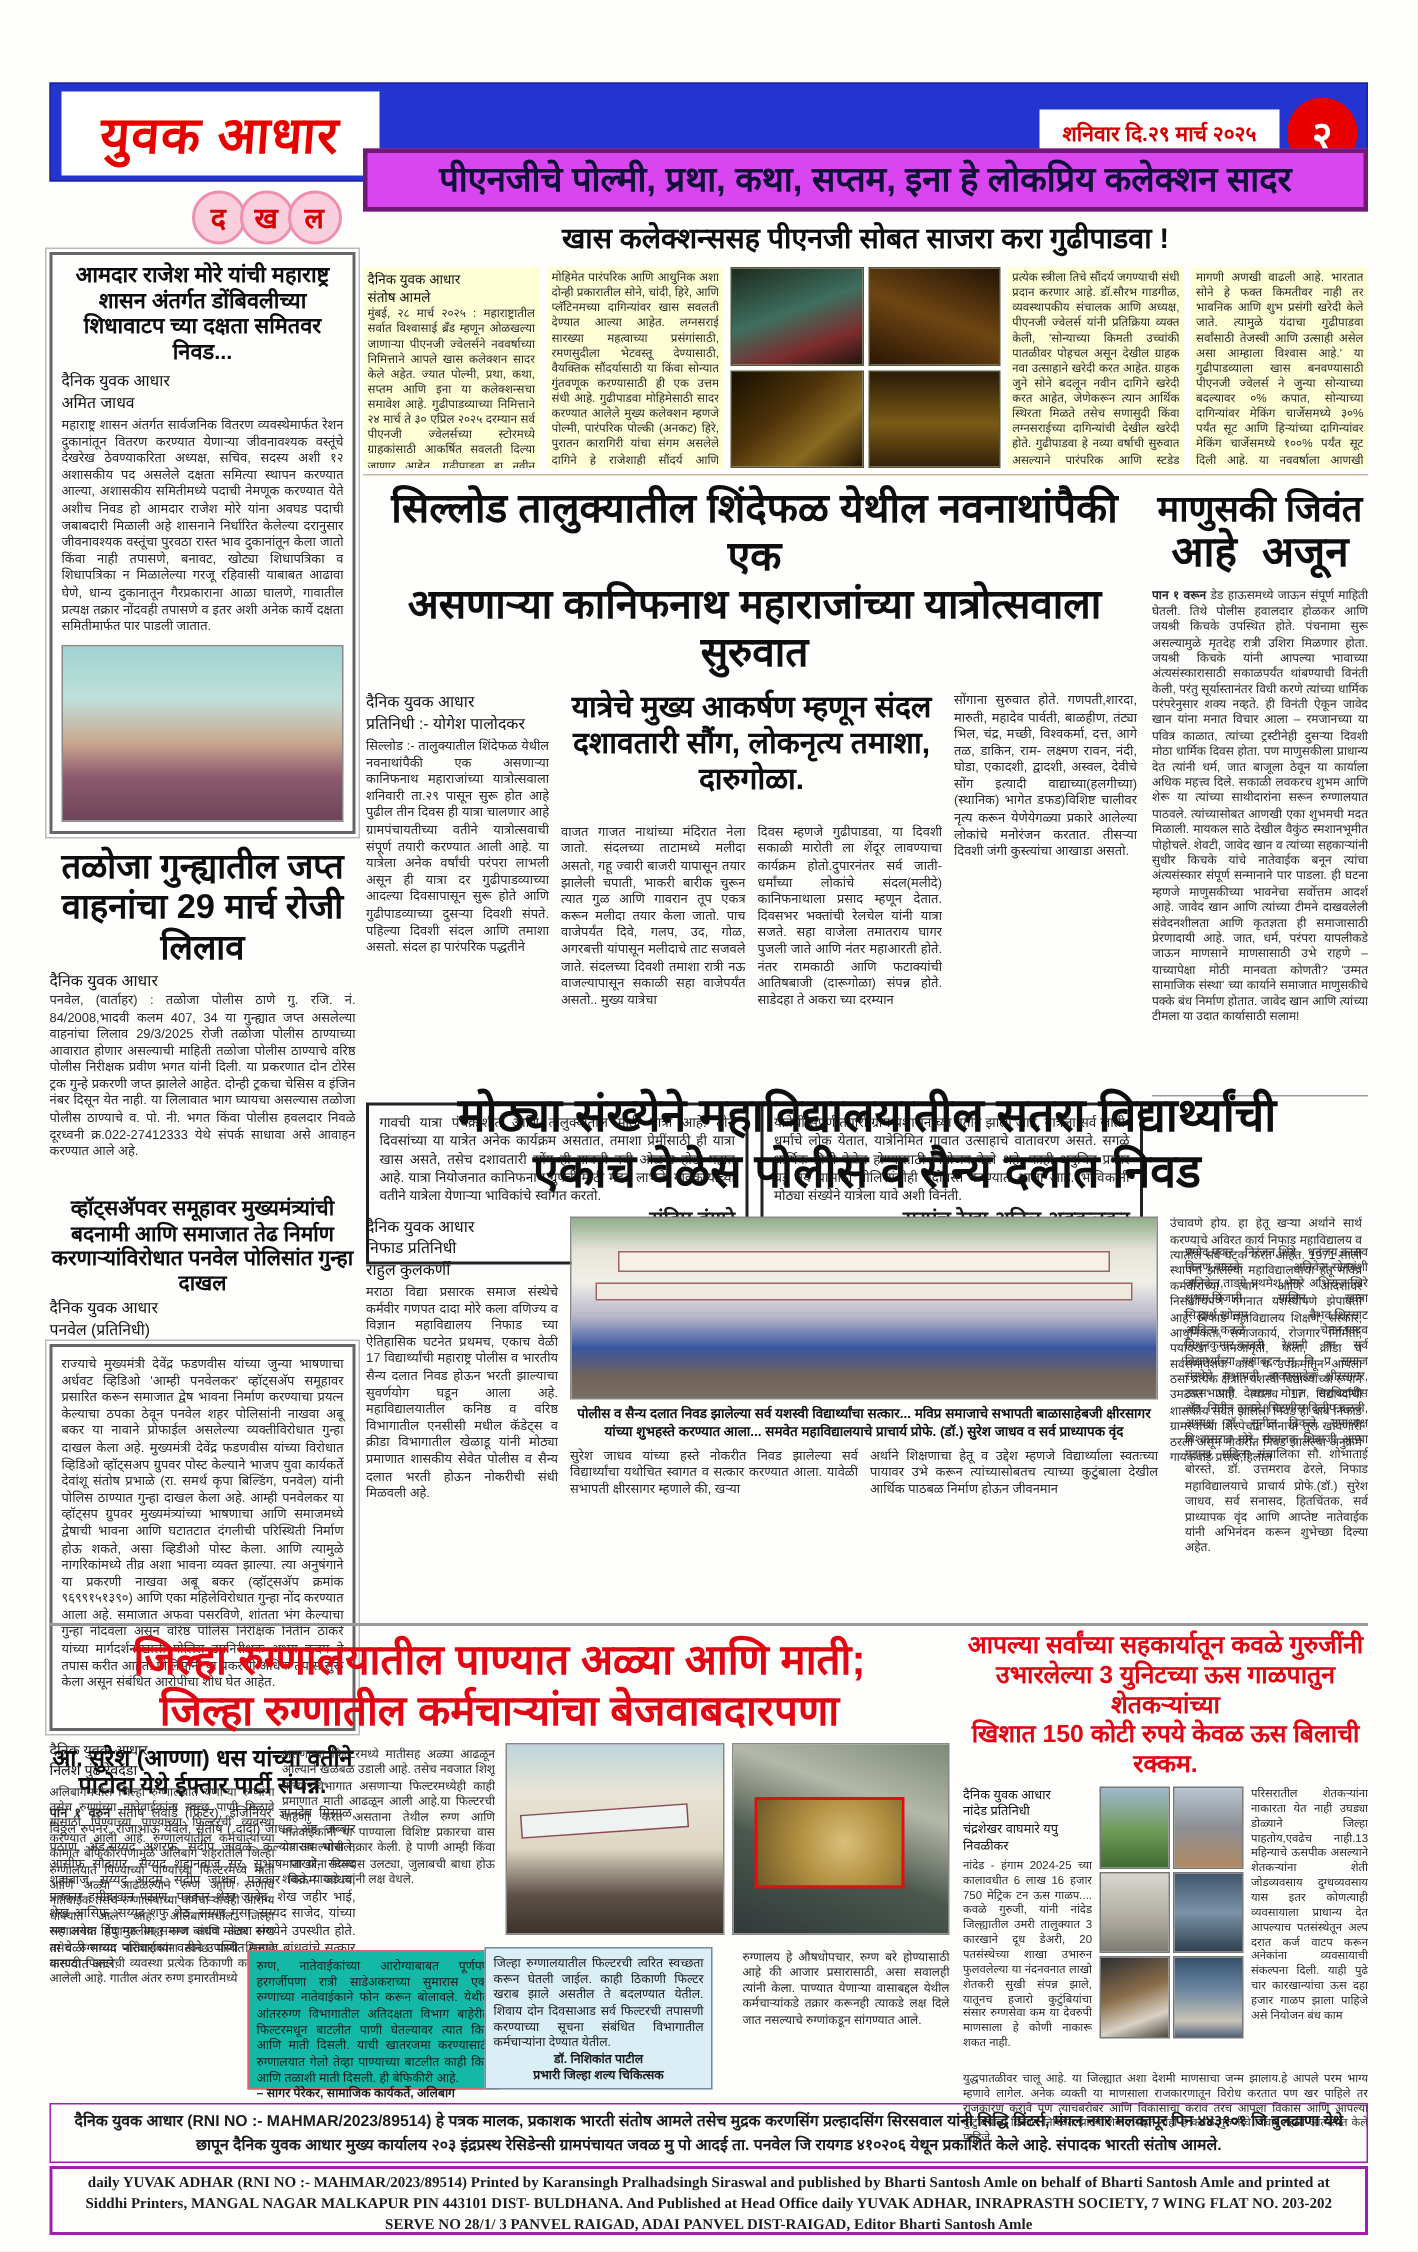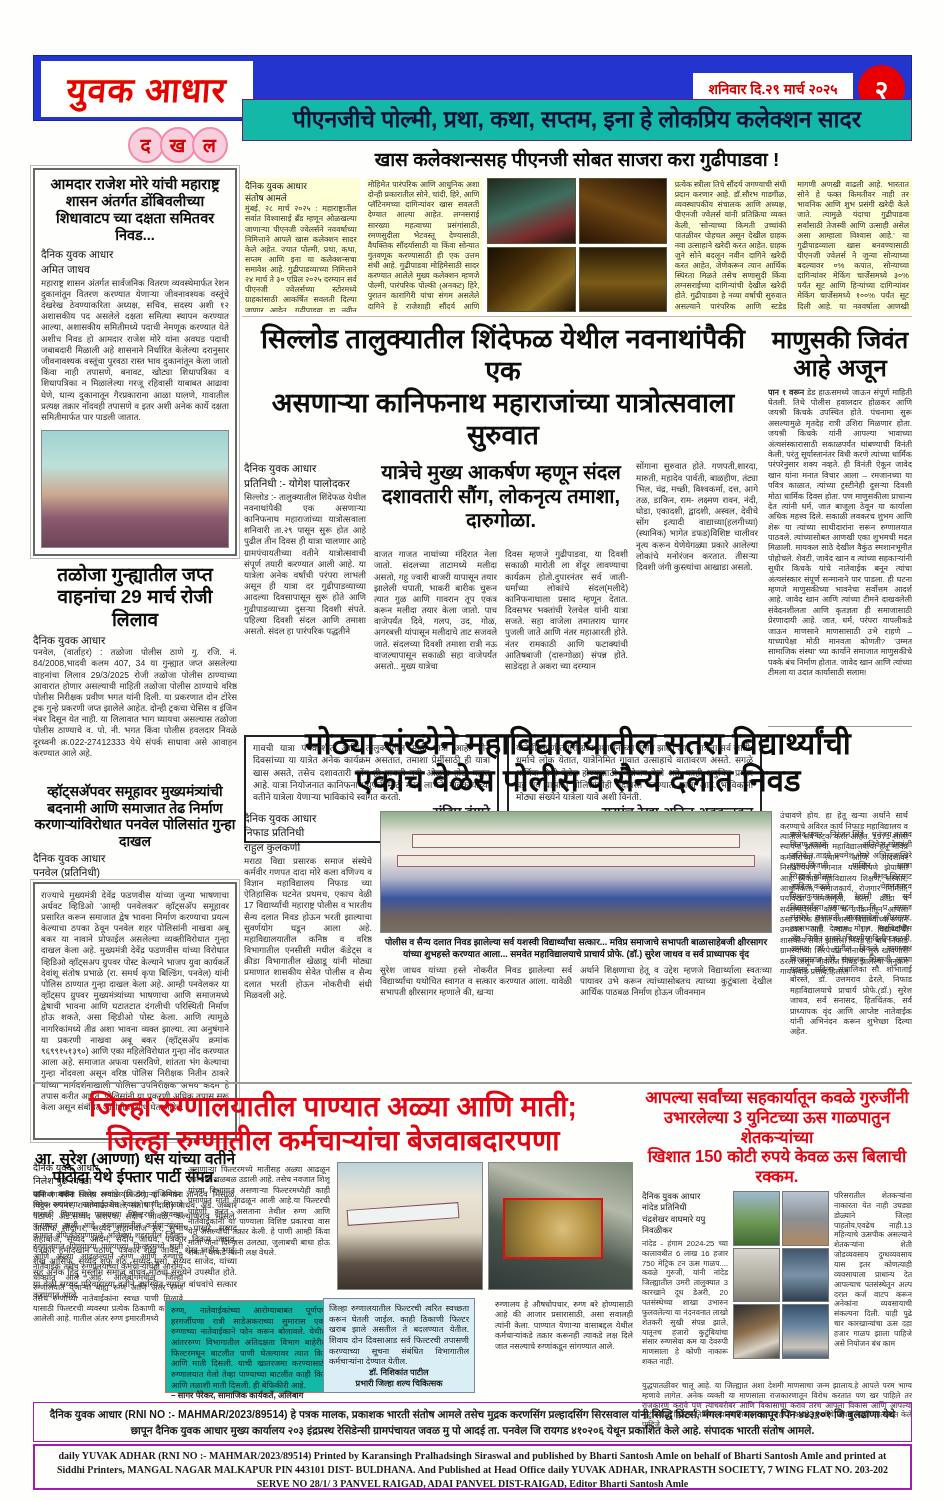--- a/index.html
+++ b/index.html
@@ -22,21 +22,21 @@
              display:flex;align-items:center;justify-content:center;font-size:19px;font-weight:bold;color:#d30000;}
   
   .body-txt{font-size:8.6px;line-height:1.3;text-align:justify;color:#2a2a2a;overflow:hidden;}
   .byline{font-weight:normal;font-size:10.5px;line-height:1.35;color:#111;}
   .lead-b{font-weight:bold;}
   .hl{font-weight:bold;color:#0e0e0e;text-align:center;line-height:1.18;}
   .photo{border:1px solid #888;}
   
   .lbox{border:2px solid #666;outline:1px solid #bbb;outline-offset:2px;padding:6px;}
   
-  .png-hl-box{left:242px;top:99px;width:670px;height:42px;background:#14b8a6;border:1px solid #701a75;
+  .png-hl-box{left:242px;top:99px;width:670px;height:42px;background:#d946ef;border:3px solid #701a75;
               display:flex;align-items:center;justify-content:center;}
   .png-sub{left:242px;top:146px;width:670px;height:28px;display:flex;align-items:center;justify-content:center;}
   .png-cols{left:242px;top:178px;width:670px;height:134px;display:flex;gap:5px;}
   .png-col{width:128px;background:#ffffd6;padding:2px 3px;font-size:7.8px;}
   .png-col .byl{font-size:9px;}
   .img-grid{width:196px;height:134px;display:grid;grid-template-columns:1fr 1fr;grid-template-rows:1fr 1fr;gap:3px;}
   .img-grid>div{border:1px solid #553;}
   
   .qbox{border:2px solid #222;padding:5px 7px;font-size:9px;line-height:1.35;text-align:justify;background:#fff;}
   .qsign{text-align:right;font-weight:bold;font-size:14px;}
@@ -72,21 +72,21 @@
     <div class="lbox">
       <div class="hl" style="font-size:14.5px;margin-bottom:3px;">आमदार राजेश मोरे यांची महाराष्ट्र शासन अंतर्गत डोंबिवलीच्या शिधावाटप च्या दक्षता समितवर निवड...</div>
       <div class="byline">दैनिक युवक आधार</div>
       <div class="byline" style="margin-bottom:2px;">अमित जाधव</div>
       <div class="body-txt" style="height:148px;">महाराष्ट्र शासन अंतर्गत सार्वजनिक वितरण व्यवस्थेमार्फत रेशन दुकानांतून वितरण करण्यात येणाऱ्या जीवनावश्यक वस्तूंचे देखरेख ठेवण्याकरिता अध्यक्ष, सचिव, सदस्य अशी १२ अशासकीय पद असलेले दक्षता समित्या स्थापन करण्यात आल्या, अशासकीय समितीमध्ये पदाची नेमणूक करण्यात येते अशीच निवड हो आमदार राजेश मोरे यांना अवघड पदाची जबाबदारी मिळाली अहे शासनाने निर्धारित केलेल्या दरानुसार जीवनावश्यक वस्तूंचा पुरवठा रास्त भाव दुकानांतून केला जातो किंवा नाही तपासणे, बनावट, खोट्या शिधापत्रिका व शिधापत्रिका न मिळालेल्या गरजू रहिवासी याबाबत आढावा घेणे, धान्य दुकानातून गैरप्रकाराना आळा घालणे, गावातील प्रत्यक्ष तक्रार नोंदवही तपासणे व इतर अशी अनेक कार्ये दक्षता समितीमार्फत पार पाडली जातात.</div>
       <div class="photo" style="width:100%;height:118px;margin-top:4px;background:
            linear-gradient(180deg,#9fd3d0 0%,#bfe0da 30%,#caa88f 55%,#8c5a6e 75%,#6e4458 100%);"></div>
     </div>
 
     <div style="margin-top:8px;">
-      <div class="hl" style="font-size:19px;margin-bottom:2px;">तळोजा गुन्ह्यातील जप्त वाहनांचा 29 मार्च रोजी लिलाव</div>
+      <div class="hl" style="font-size:23px;margin-bottom:2px;">तळोजा गुन्ह्यातील जप्त वाहनांचा 29 मार्च रोजी लिलाव</div>
       <div class="byline">दैनिक युवक आधार</div>
       <div class="body-txt" style="height:128px;">पनवेल, (वार्ताहर) : तळोजा पोलीस ठाणे गु. रजि. नं. 84/2008,भादवी कलम 407, 34 या गुन्ह्यात जप्त असलेल्या वाहनांचा लिलाव 29/3/2025 रोजी तळोजा पोलीस ठाण्याच्या आवारात होणार असल्याची माहिती तळोजा पोलीस ठाण्याचे वरिष्ठ पोलीस निरीक्षक प्रवीण भगत यांनी दिली. या प्रकरणात दोन टोरेस ट्रक गुन्हे प्रकरणी जप्त झालेले आहेत. दोन्ही ट्रकचा चेसिस व इंजिन नंबर दिसून येत नाही. या लिलावात भाग घ्यायचा असल्यास तळोजा पोलीस ठाण्याचे व. पो. नी. भगत किंवा पोलीस हवलदार निवळे दूरध्वनी क्र.022-27412333 येथे संपर्क साधावा असे आवाहन करण्यात आले अहे.</div>
     </div>
 
     <div style="margin-top:8px;">
       <div class="hl" style="font-size:14px;margin-bottom:2px;">व्हॉट्सअ‍ॅपवर समूहावर मुख्यमंत्र्यांची बदनामी आणि समाजात तेढ निर्माण करणाऱ्यांविरोधात पनवेल पोलिसांत गुन्हा दाखल</div>
       <div class="byline">दैनिक युवक आधार</div>
       <div class="byline" style="margin-bottom:2px;">पनवेल (प्रतिनिधी)</div>
       <div class="lbox body-txt" style="height:258px;">राज्याचे मुख्यमंत्री देवेंद्र फडणवीस यांच्या जुन्या भाषणाचा अर्धवट व्हिडिओ 'आम्ही पनवेलकर' व्हॉट्सअ‍ॅप समूहावर प्रसारित करून समाजात द्वेष भावना निर्माण करण्याचा प्रयत्न केल्याचा ठपका ठेवून पनवेल शहर पोलिसांनी नाखवा अबू बकर या नावाने प्रोफाईल असलेल्या व्यक्तीविरोधात गुन्हा दाखल केला अहे. मुख्यमंत्री देवेंद्र फडणवीस यांच्या विरोधात व्हिडिओ व्हॉट्सअप ग्रुपवर पोस्ट केल्याने भाजप युवा कार्यकर्ते देवांशू संतोष प्रभाळे (रा. समर्थ कृपा बिल्डिंग, पनवेल) यांनी पोलिस ठाण्यात गुन्हा दाखल केला अहे. आम्ही पनवेलकर या व्हॉट्सप ग्रुपवर मुख्यमंत्र्यांच्या भाषणाचा आणि समाजमध्ये द्वेषाची भावना आणि घटातटात दंगलीची परिस्थिती निर्माण होऊ शकते, असा व्हिडीओ पोस्ट केला. आणि त्यामुळे नागरिकांमध्ये तीव्र अशा भावना व्यक्त झाल्या. त्या अनुषंगाने या प्रकरणी नाखवा अबू बकर (व्हॉट्सअ‍ॅप क्रमांक ९६९९१५१३९०) आणि एका महिलेविरोधात गुन्हा नोंद करण्यात आला अहे. समाजात अफवा पसरविणे, शांतता भंग केल्याचा गुन्हा नोंदवला असून वरिष्ठ पोलिस निरीक्षक नितीन ठाकरे यांच्या मार्गदर्शनाखाली पोलिस उपनिरीक्षक अभय कदम हे तपास करीत आहेत. पोलिसांनी या प्रकरणी अधिक तपास सुरू केला असून संबंधित आरोपीचा शोध घेत आहेत.</div>
     </div>
@@ -158,21 +158,21 @@
       </div>
       <div class="qbox" style="width:255px;height:108px;">
         <span>यात्रेची संपूर्ण तयारी ग्राम प्रशासनाच्या वतीने झाली आहे. यात्रेला सर्व जाती- धर्माचे लोक येतात, यात्रेनिमित गावात उत्साहाचे वातावरण असते. सगळे धार्मिक विधी वेळेत होण्यासाठी नियोजन केले अहे. काही अनुचित प्रकार घडू नये यासाठी पोलिसांचीही बंदोबस्त करण्यात आला आहे. भाविकांनी मोठ्या संख्येने यात्रेला यावे अशी विनंती.</span>
         <div class="qsign">सरपंच रेखा अनिल अक्कलकर</div>
       </div>
     </div>
   </div>
 
   <div class="abs" style="left:768px;top:326px;width:144px;">
     <div class="hl" style="font-size:24px;">माणुसकी जिवंत</div>
-    <div class="hl" style="font-size:24px;margin-bottom:5px;">आहे अजून</div>
+    <div class="hl" style="font-size:28px;margin-bottom:5px;font-family:Liberation Mono, monospace;">आहे अजून</div>
     <div class="body-txt" style="font-size:8px;height:330px;">
       <span class="lead-b">पान १ वरून</span>
       <span>डेड हाऊसमध्ये जाऊन संपूर्ण माहिती घेतली. तिथे पोलीस हवालदार होळकर आणि जयश्री किचके उपस्थित होते. पंचनामा सुरू असल्यामुळे मृतदेह रात्री उशिरा मिळणार होता. जयश्री किचके यांनी आपल्या भावाच्या अंत्यसंस्कारासाठी सकाळपर्यंत थांबण्याची विनंती केली, परंतु सूर्यास्तानंतर विधी करणे त्यांच्या धार्मिक परंपरेनुसार शक्य नव्हते. ही विनंती ऐकून जावेद खान यांना मनात विचार आला – रमजानच्या या पवित्र काळात, त्यांच्या ट्रस्टीनेही दुसऱ्या दिवशी मोठा धार्मिक दिवस होता. पण माणुसकीला प्राधान्य देत त्यांनी धर्म, जात बाजूला ठेवून या कार्याला अधिक महत्त्व दिले. सकाळी लवकरच शुभम आणि शेरू या त्यांच्या साथीदारांना सरून रुग्णालयात पाठवले. त्यांच्यासोबत आणखी एका शुभमची मदत मिळाली. मायकल साठे देखील वैकुंठ स्मशानभूमीत पोहोचले. शेवटी, जावेद खान व त्यांच्या सहकाऱ्यांनी सुधीर किचके यांचे नातेवाईक बनून त्यांचा अंत्यसंस्कार संपूर्ण सन्मानाने पार पाडला. ही घटना म्हणजे माणुसकीच्या भावनेचा सर्वोत्तम आदर्श आहे. जावेद खान आणि त्यांच्या टीमने दाखवलेली संवेदनशीलता आणि कृतज्ञता ही समाजासाठी प्रेरणादायी आहे. जात, धर्म, परंपरा यापलीकडे जाऊन माणसाने माणसासाठी उभे राहणे – याच्यापेक्षा मोठी मानवता कोणती? 'उम्मत सामाजिक संस्था' च्या कार्याने समाजात माणुसकीचे पक्के बंध निर्माण होतात. जावेद खान आणि त्यांच्या टीमला या उदात कार्यासाठी सलाम!</span>
     </div>
     <div class="hr-line" style="width:100%;height:1px;margin-top:8px;background:#999;"></div>
   </div>
 
   <div class="abs" style="left:244px;top:726px;width:668px;">
     <div class="hl" style="font-size:31px;">मोठ्या संख्येने महाविद्यालयातील सतरा विद्यार्थ्यांची</div>
     <div class="hl" style="font-size:31px;">एकाच वेळेस पोलीस व सैन्य दलात निवड</div>

